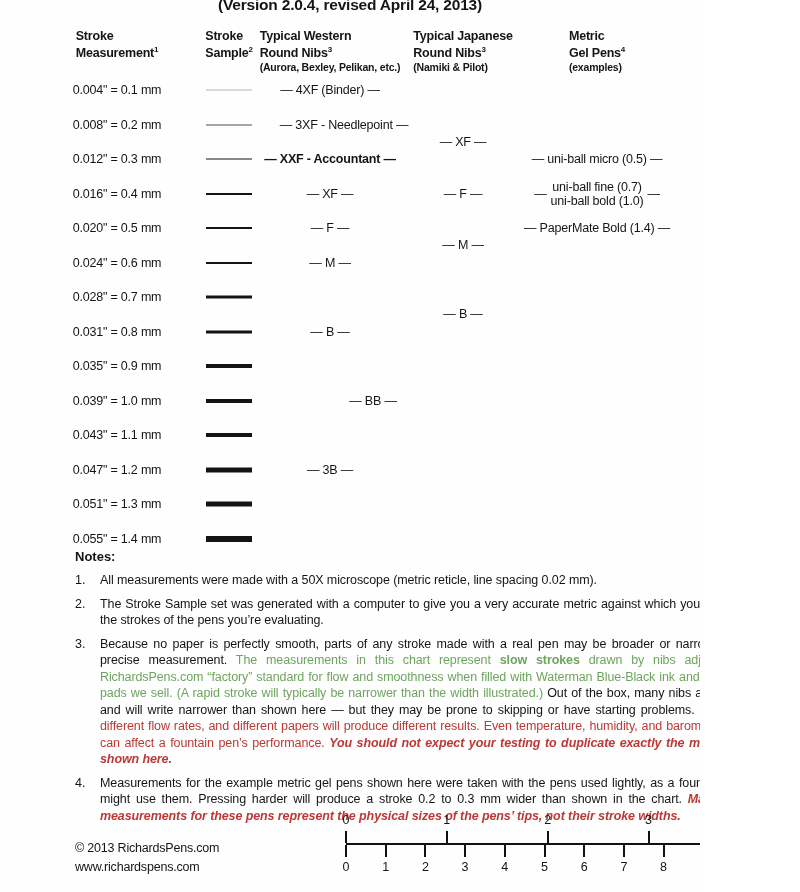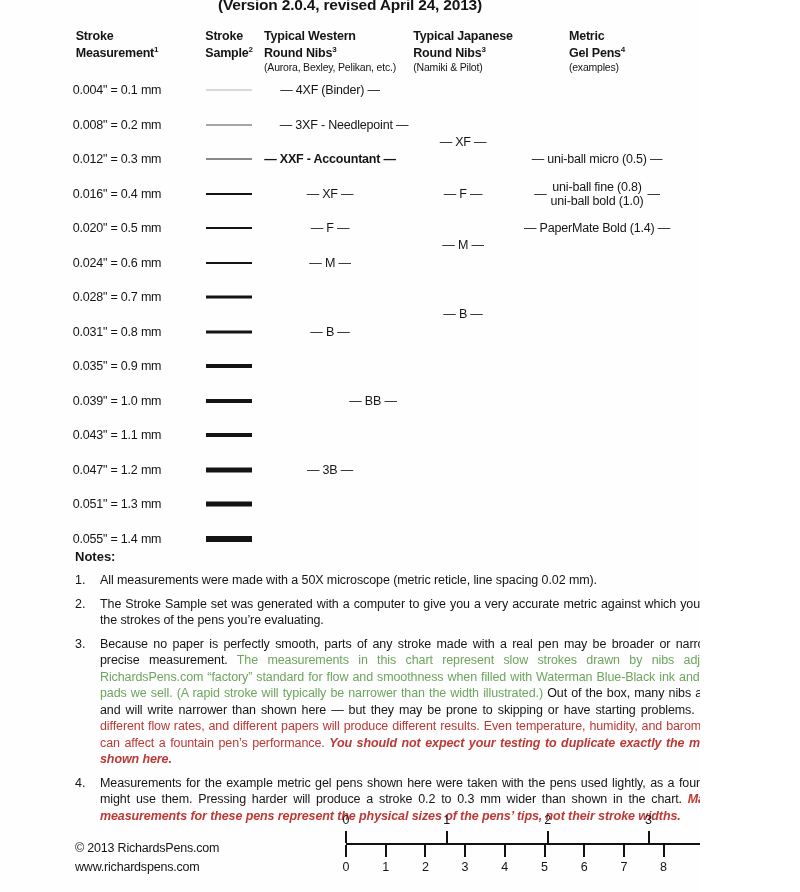--- a/index.html
+++ b/index.html
@@ -10,39 +10,39 @@
   .doc-title{
     position:absolute;top:-4px;left:0;right:0;text-align:center;
     font-weight:bold;font-size:15.5px;letter-spacing:-0.2px;
   }
   #chart{position:absolute;left:0;top:0;width:800px;height:560px;}
   .col-head{
     position:absolute;top:29px;transform:translateX(-50%);text-align:left;
     font-weight:bold;font-size:12.5px;line-height:14px;letter-spacing:-0.2px;white-space:nowrap;
   }
   .col-head sup{font-size:8px;}
-  .col-sub{font-weight:normal;font-size:10.5px;line-height:12px;margin-top:1px;}
+  .col-sub{font-weight:bold;font-size:10.5px;line-height:12px;margin-top:1px;}
   .m-label,.nib-label{
     position:absolute;transform:translate(-50%,-50%);
     font-size:12.5px;letter-spacing:-0.2px;white-space:nowrap;
   }
   .sample-line{position:absolute;transform:translate(-50%,-50%);width:46px;background:#141414;}
   .nib-stack{
     position:absolute;transform:translate(-50%,-50%);
     display:flex;align-items:center;gap:4px;font-size:12.5px;letter-spacing:-0.2px;white-space:nowrap;
   }
   .stack-lines{display:flex;flex-direction:column;text-align:center;line-height:14px;}
   #notes{position:absolute;left:75px;top:549px;width:701px;}
   .notes-heading{font-weight:bold;font-size:13px;margin-bottom:8px;}
   .note{display:flex;margin-bottom:7px;}
   .note-num{width:25px;flex:none;font-size:12.5px;line-height:16.5px;}
   .note-text{flex:1;text-align:justify;font-size:12.5px;line-height:16.5px;letter-spacing:-0.1px;}
   .seg-n{color:var(--c-text,#151515);}
   .seg-g{color:var(--c-green,#6da45e);}
-  .seg-gb{color:var(--c-green,#6da45e);font-weight:normal;}
+  .seg-gb{color:var(--c-green,#6da45e);font-weight:bold;}
   .seg-r{color:var(--c-red,#bb3936);}
   .seg-rbi{color:var(--c-red,#bb3936);font-weight:bold;font-style:italic;}
   #ruler-caption{position:absolute;left:346px;top:796px;font-size:12.5px;letter-spacing:-0.2px;}
   #ruler{position:absolute;left:346px;top:812px;width:420px;height:64px;}
   .ruler-baseline{position:absolute;top:31px;left:0;height:2px;background:#111;}
   .tick-up{position:absolute;top:19px;width:2px;height:12px;background:#111;margin-left:-1px;}
   .tick-down{position:absolute;top:33px;width:2px;height:12px;background:#111;margin-left:-1px;}
   .tick-label-up{position:absolute;top:1px;transform:translateX(-50%);font-size:12.5px;white-space:nowrap;}
   .tick-label-down{position:absolute;top:48px;transform:translateX(-50%);font-size:12.5px;white-space:nowrap;}
   #footer{position:absolute;left:75px;top:839px;font-size:12.5px;line-height:19px;letter-spacing:-0.2px;}
@@ -115,21 +115,21 @@
       <div class="m-label" style="top: 538.5px; left: 117px;">0.055" = 1.4 mm</div>
       <div class="sample-line" style="top: 538.5px; left: 229px; height: 6px; background: rgb(20, 20, 20);"></div>
       <div class="nib-label" style="top: 141.75px; left: 463px;">— XF —</div>
       <div class="nib-label" style="top: 193.5px; left: 463px;">— F —</div>
       <div class="nib-label" style="top: 245.25px; left: 463px;">— M —</div>
       <div class="nib-label" style="top: 314.25px; left: 463px;">— B —</div>
       <div class="nib-label" style="top: 159px; left: 597px;">— uni-ball micro (0.5) —</div>
       <div class="nib-stack" style="top: 193.5px; left: 597px;">
         <div>—</div>
         <div class="stack-lines">
-          <div>uni-ball fine (0.8)</div>
+          <div>uni-ball fine (0.7)</div>
           <div>uni-ball bold (1.0)</div>
         </div>
         <div>—</div>
       </div>
       <div class="nib-label" style="top: 228px; left: 597px;">— PaperMate Bold (1.4) —</div>
     </div>
 
   <div id="notes">
     <div class="notes-heading">Notes:</div>
     <div id="notes-list">

